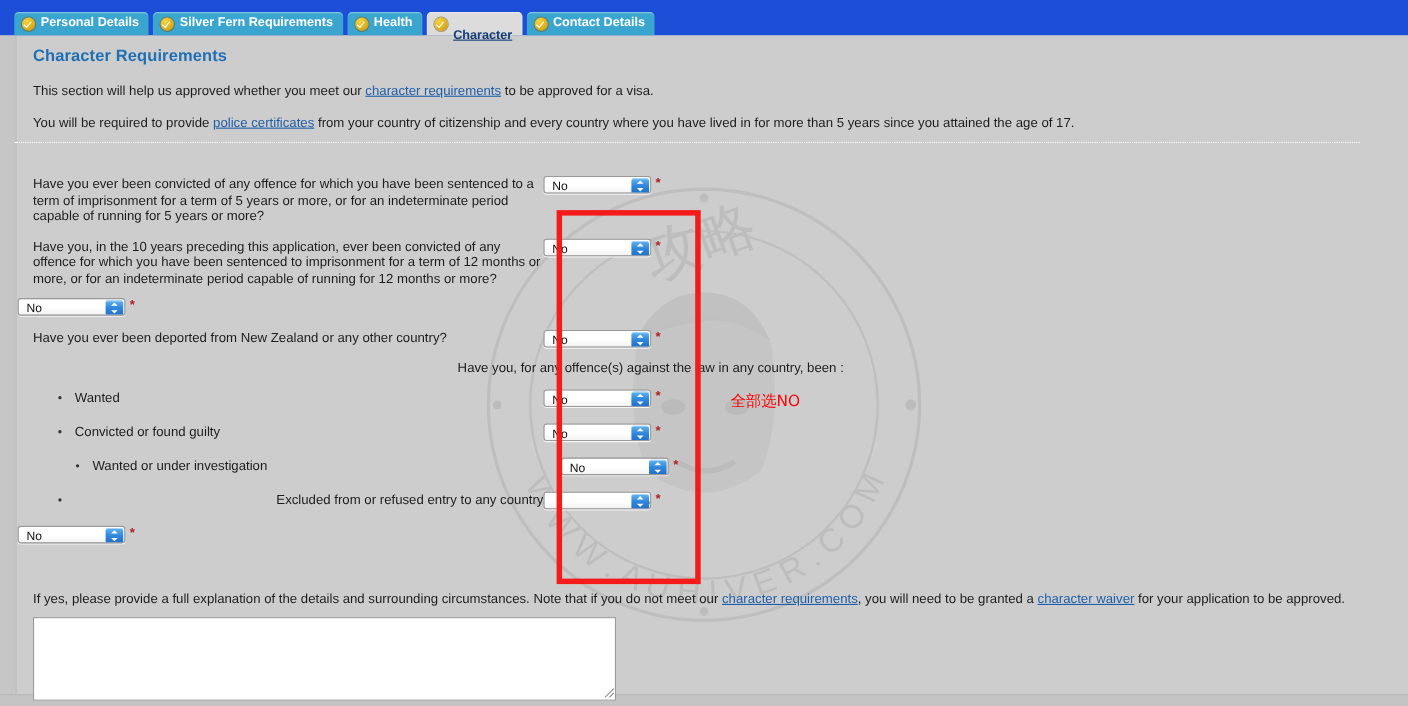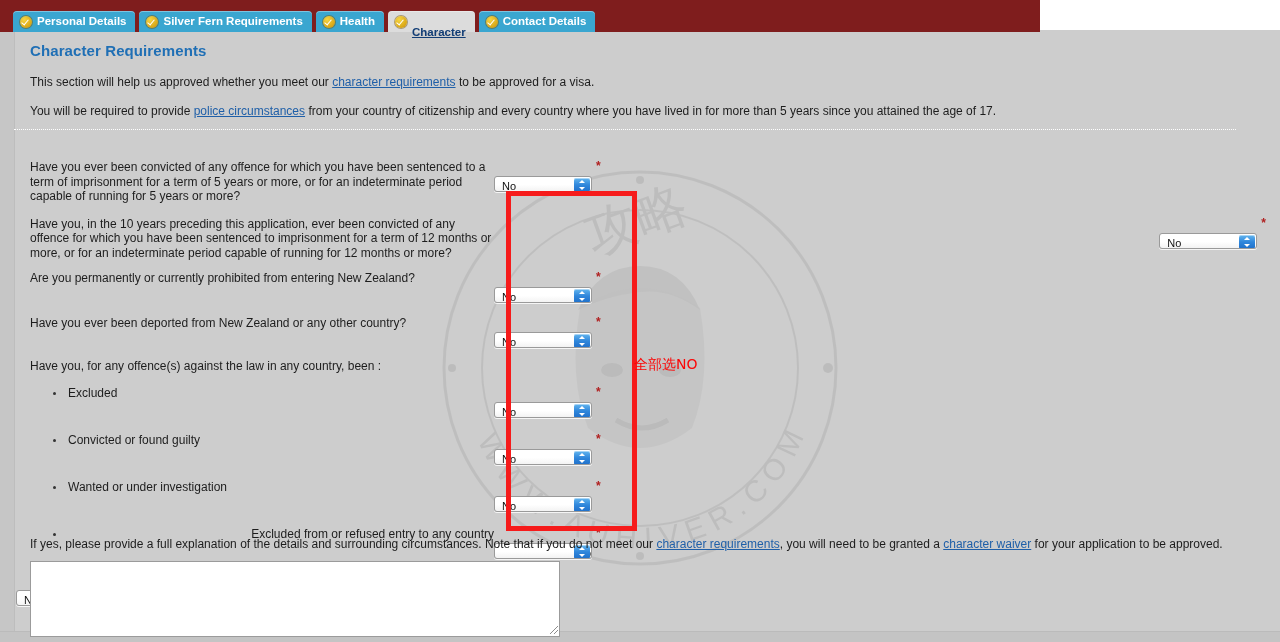--- a/index.html
+++ b/index.html
@@ -14,23 +14,23 @@
     font-size: 12px;
     color: #222;
     overflow: hidden;
     position: relative;
   }
 
   
   #tabstrip {
     position: absolute;
     left: 0; top: 0;
-    width: 1040px;
+    width: 1280px;
     height: 32px;
-    background: #7f1d1d;
+    background: #1d4ed8;
     z-index: 40;
   }
   .tabs {
     display: flex;
     align-items: flex-end;
     height: 32px;
     padding-left: 13px;
     box-sizing: border-box;
     gap: 4px;
   }
@@ -201,21 +201,20 @@
     background: linear-gradient(#ffffff 0%, #ffffff 55%, #f3f3f3 100%);
     box-shadow: 0 1px 0 rgba(255,255,255,.8);
     font-size: 11px;
     color: #111;
     line-height: 18px;
     padding-left: 7px;
     box-sizing: border-box;
     cursor: pointer;
     user-select: none;
     overflow: hidden;
-    margin-top: 16px;
   }
   .sel .stepper {
     position: absolute;
     right: 1px; top: 1px;
     width: 16px; height: 14px;
     border-radius: 2px;
     background: linear-gradient(#63b6ef 0%, #2f86db 50%, #2f86db 51%, #1f6fc9 100%);
     box-shadow: inset 0 1px 0 rgba(255,255,255,.45);
   }
   .sel .stepper::before,
@@ -249,21 +248,21 @@
     position: absolute;
     left: 506px; top: 161px;
     width: 131px; height: 340px;
     border: 5px solid #f61b1b;
     box-sizing: border-box;
     z-index: 20;
     pointer-events: none;
   }
   #rednote {
     position: absolute;
-    left: 634px; top: 326px;
+    left: 664px; top: 326px;
     color: #fb0606;
     font-size: 14px;
     font-family: "DejaVu Sans", "Liberation Sans", sans-serif;
     white-space: nowrap;
     z-index: 21;
     text-align: center;
   }
 
   
   #explain {
@@ -360,98 +359,97 @@
     <defs>
       <path id="arcpath" d="M 40 260 A 176 176 0 0 0 380 260" fill="none"></path>
     </defs>
   </svg>
 
   <div id="content">
     <h1 id="title">Character Requirements</h1>
 
     <p class="intro"><span>This section will help us approved whether you meet our </span><a class="lnk">character requirements</a><span> to be approved for a visa.</span></p>
 
-    <p class="intro"><span>You will be required to provide </span><a class="lnk">police circumstances</a><span> from your country of citizenship and every country where you have lived in for more than 5 years since you attained the age of 17.</span></p>
+    <p class="intro"><span>You will be required to provide </span><a class="lnk">police certificates</a><span> from your country of citizenship and every country where you have lived in for more than 5 years since you attained the age of 17.</span></p>
   </div>
 
   <hr class="dotted">
 
   <div id="qblock">
 
     <div class="qrow" style="margin-bottom:13px;">
       <div class="qtext">Have you ever been convicted of any offence for which you have been sentenced to a term of imprisonment for a term of 5 years or more, or for an indeterminate period capable of running for 5 years or more?</div>
       <div class="selcell">
         <div class="sel">
           <span>No</span>
           <span class="stepper"></span>
         </div>
         <span class="req">*</span>
       </div>
     </div>
 
-    <div class="qrow" style="margin-bottom:11px;justify-content:space-between;">
+    <div class="qrow" style="margin-bottom:11px;">
       <div class="qtext">Have you, in the 10 years preceding this application, ever been convicted of any offence for which you have been sentenced to imprisonment for a term of 12 months or more, or for an indeterminate period capable of running for 12 months or more?</div>
       <div class="selcell">
         <div class="sel">
           <span>No</span>
           <span class="stepper"></span>
         </div>
         <span class="req">*</span>
       </div>
     </div>
 
     <div class="qrow" style="margin-bottom:13px;">
-      <div class="qtext">Are you permanently or currently prohibited from entering New Zealand?</div>
       <div class="selcell">
         <div class="sel">
           <span>No</span>
           <span class="stepper"></span>
         </div>
         <span class="req">*</span>
       </div>
     </div>
 
     <div class="qrow" style="margin-bottom:11px;">
       <div class="qtext">Have you ever been deported from New Zealand or any other country?</div>
       <div class="selcell">
         <div class="sel">
           <span>No</span>
           <span class="stepper"></span>
         </div>
         <span class="req">*</span>
       </div>
     </div>
 
-    <div class="qrow" style="margin-bottom:12px;">
+    <div class="qrow" style="margin-bottom:12px;justify-content:center;">
       <div class="qtext">Have you, for any offence(s) against the law in any country, been :</div>
     </div>
 
     <div class="qrow" style="margin-bottom:15px;">
-      <div class="qtext bullet">Excluded</div>
+      <div class="qtext bullet">Wanted</div>
       <div class="selcell">
         <div class="sel">
           <span>No</span>
           <span class="stepper"></span>
         </div>
         <span class="req">*</span>
       </div>
     </div>
 
     <div class="qrow" style="margin-bottom:15px;">
       <div class="qtext bullet">Convicted or found guilty</div>
       <div class="selcell">
         <div class="sel">
           <span>No</span>
           <span class="stepper"></span>
         </div>
         <span class="req">*</span>
       </div>
     </div>
 
-    <div class="qrow" style="margin-bottom:15px;">
+    <div class="qrow" style="margin-bottom:15px;padding-left:16px;">
       <div class="qtext bullet">Wanted or under investigation</div>
       <div class="selcell">
         <div class="sel">
           <span>No</span>
           <span class="stepper"></span>
         </div>
         <span class="req">*</span>
       </div>
     </div>
 

